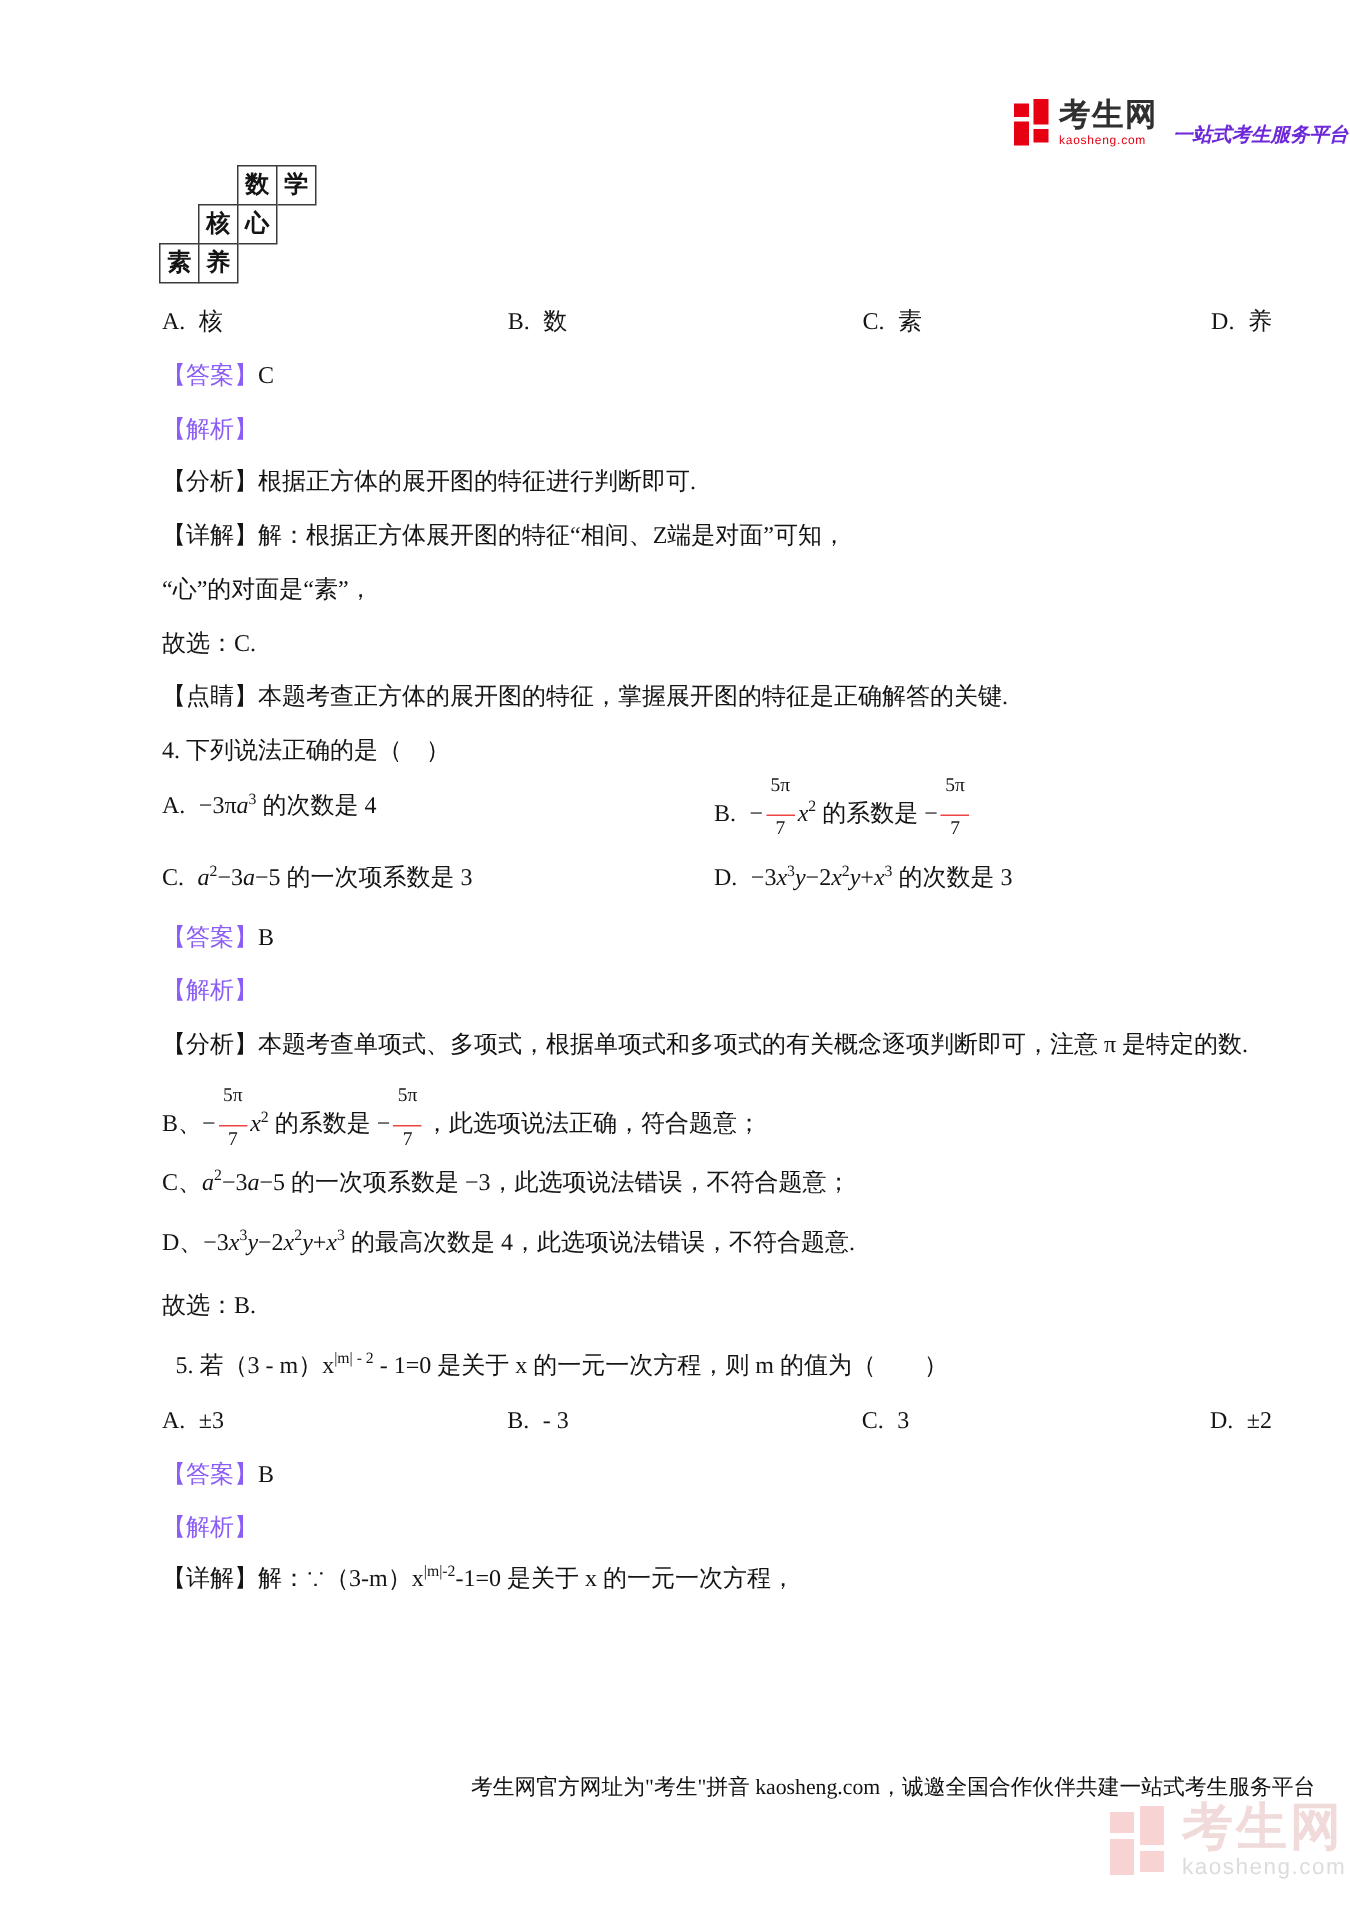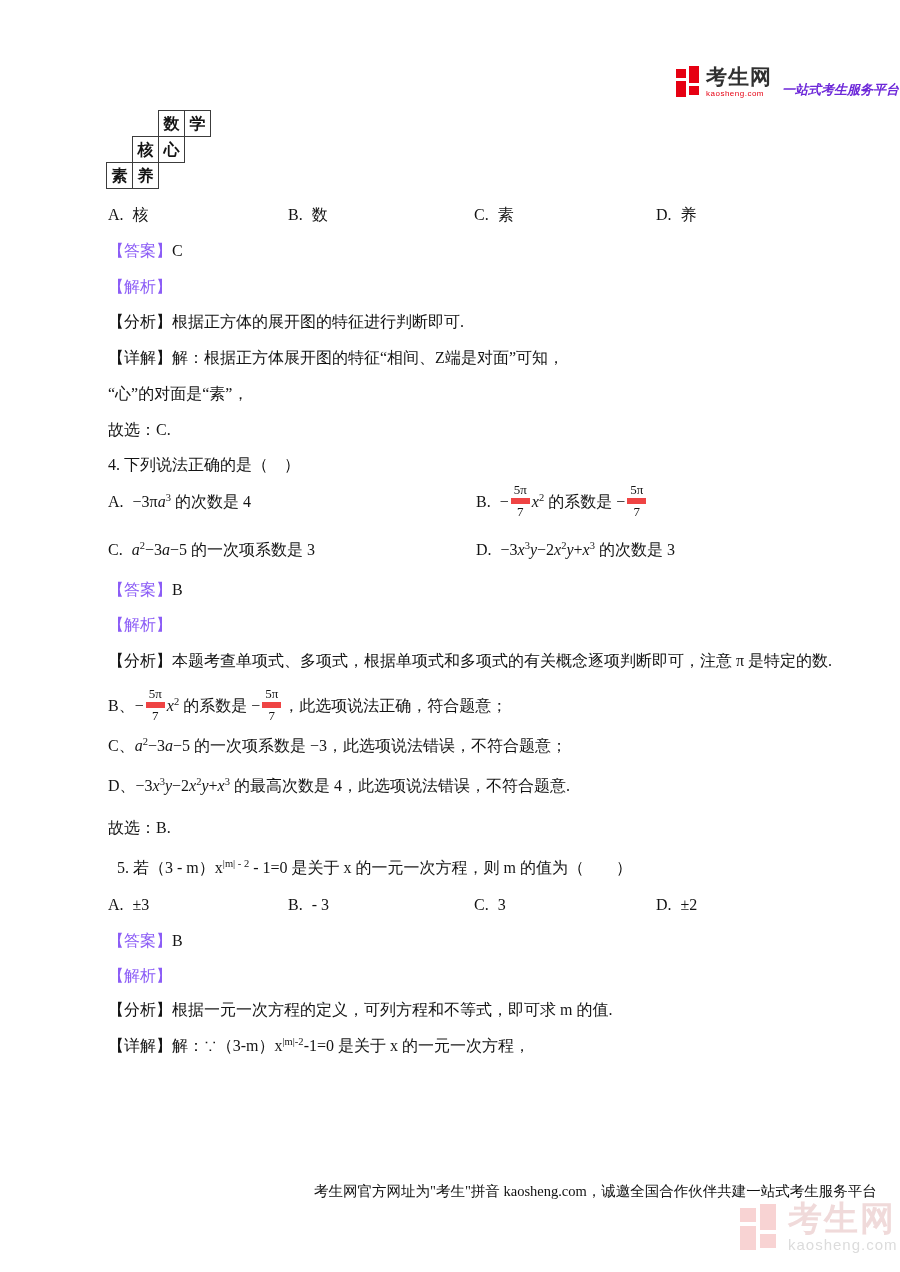--- a/index.html
+++ b/index.html
@@ -33,34 +33,34 @@
 
   
   .cube-net{margin:0 0 16px -2px;font-weight:bold;}
   .cn-row{height:27px;font-size:0;}
   .cn-row + .cn-row{margin-top:-1px;}
   .cn-row .cell{display:inline-block;width:27px;height:27px;box-sizing:border-box;border:1px solid #3c3c3c;
     text-align:center;line-height:25px;font-size:16px;vertical-align:top;margin-right:-1px;background:#fff;}
   .r0{margin-left:52px;} .r1{margin-left:26px;} .r2{margin-left:0;}
 
   
-  .row4{display:flex;align-items:baseline;}
+  .row4{display:flex;align-items:baseline;justify-content:space-between;}
   .row4 .opt:nth-child(1){width:180px;}
   .row4 .opt:nth-child(2){width:186px;}
   .row4 .opt:nth-child(3){width:182px;}
   .row2{display:flex;align-items:center;}
   .row2 .opt:first-child{width:368px;}
   .row2.tall{min-height:46px;align-items:center;}
   .opt-label{margin-right:9px;}
 
   
   .mi{font-style:italic;}
   sup{font-size:10.5px;line-height:0;}
   .frac{display:inline-block;vertical-align:-0.55em;text-align:center;line-height:1.05;margin:0 2px;}
-  .frac .num{display:block;padding:0 3px 1px;border-bottom:6px solid #ef4444;font-size:13px;}
+  .frac .num{display:block;padding:0 3px 13px;border-bottom:1px solid #ef4444;font-size:13px;}
   .frac .den{display:block;padding-top:1px;font-size:13px;}
 
   
   .footer{position:absolute;left:290px;top:1182px;font-size:14.5px;color:#111;}
 
   
   .watermark{position:absolute;left:716px;top:1202px;display:flex;align-items:flex-start;}
   .wm-icon{position:relative;width:38px;height:48px;margin-top:2px;flex:0 0 auto;}
   .wm-icon i{position:absolute;background:#f8d3d3;}
   .wm-icon .b1{left:0;top:4px;width:16px;height:14px;}
@@ -110,20 +110,21 @@
       <span class="opt"><span class="opt-label">C.</span><span>素</span></span>
       <span class="opt"><span class="opt-label">D.</span><span>养</span></span>
     </div>
 
     <div class="line"><span class="blue">【答案】</span><span>C</span></div>
     <div class="line mb16"><span class="blue">【解析】</span></div>
     <div class="line"><span>【分析】</span><span>根据正方体的展开图的特征进行判断即可.</span></div>
     <div class="line"><span>【详解】</span><span>解：根据正方体展开图的特征“相间、Z端是对面”可知，</span></div>
     <div class="line">“心”的对面是“素”，</div>
     <div class="line mb16">故选：C.</div>
+    <div class="line"><span>【点睛】</span><span>本题考查正方体的展开图的特征，掌握展开图的特征是正确解答的关键.</span></div>
 
     <div class="line mb4">4. 下列说法正确的是（　）</div>
 
     <div class="line row2 tall mb16">
       <span class="opt"><span class="opt-label">A.</span><span><span>−3π</span><span class="mi">a</span><sup>3</sup><span> 的次数是 4</span></span></span>
       <span class="opt"><span class="opt-label">B.</span><span><span>−</span><span class="frac"><span class="num">5π</span><span class="den">7</span></span><span class="mi">x</span><sup>2</sup><span> 的系数是 −</span><span class="frac"><span class="num">5π</span><span class="den">7</span></span></span></span>
     </div>
     <div class="line row2 mb21">
       <span class="opt"><span class="opt-label">C.</span><span><span class="mi">a</span><sup>2</sup><span>−3</span><span class="mi">a</span><span>−5 的一次项系数是 3</span></span></span>
       <span class="opt"><span class="opt-label">D.</span><span><span>−3</span><span class="mi">x</span><sup>3</sup><span class="mi">y</span><span>−2</span><span class="mi">x</span><sup>2</sup><span class="mi">y</span><span>+</span><span class="mi">x</span><sup>3</sup><span> 的次数是 3</span></span></span>
@@ -141,21 +142,20 @@
 
     <div class="line row4">
       <span class="opt"><span class="opt-label">A.</span><span>±3</span></span>
       <span class="opt"><span class="opt-label">B.</span><span>- 3</span></span>
       <span class="opt"><span class="opt-label">C.</span><span>3</span></span>
       <span class="opt"><span class="opt-label">D.</span><span>±2</span></span>
     </div>
 
     <div class="line mb16"><span class="blue">【答案】</span><span>B</span></div>
     <div class="line mb15"><span class="blue">【解析】</span></div>
-    <div class="line"><span>【分析】</span><span>根据一元一次方程的定义，可列方程和不等式，即可求 m 的值.</span></div>
     <div class="line"><span>【详解】</span><span><span>解：∵（3-m）x</span><sup>|m|-2</sup><span>-1=0 是关于 x 的一元一次方程，</span></span></div>
 
   </div>
 
   <div class="footer">考生网官方网址为"考生"拼音 kaosheng.com，诚邀全国合作伙伴共建一站式考生服务平台</div>
 
   <div class="watermark">
     <div class="wm-icon">
       <i class="b1"></i>
         <i class="b2"></i>

